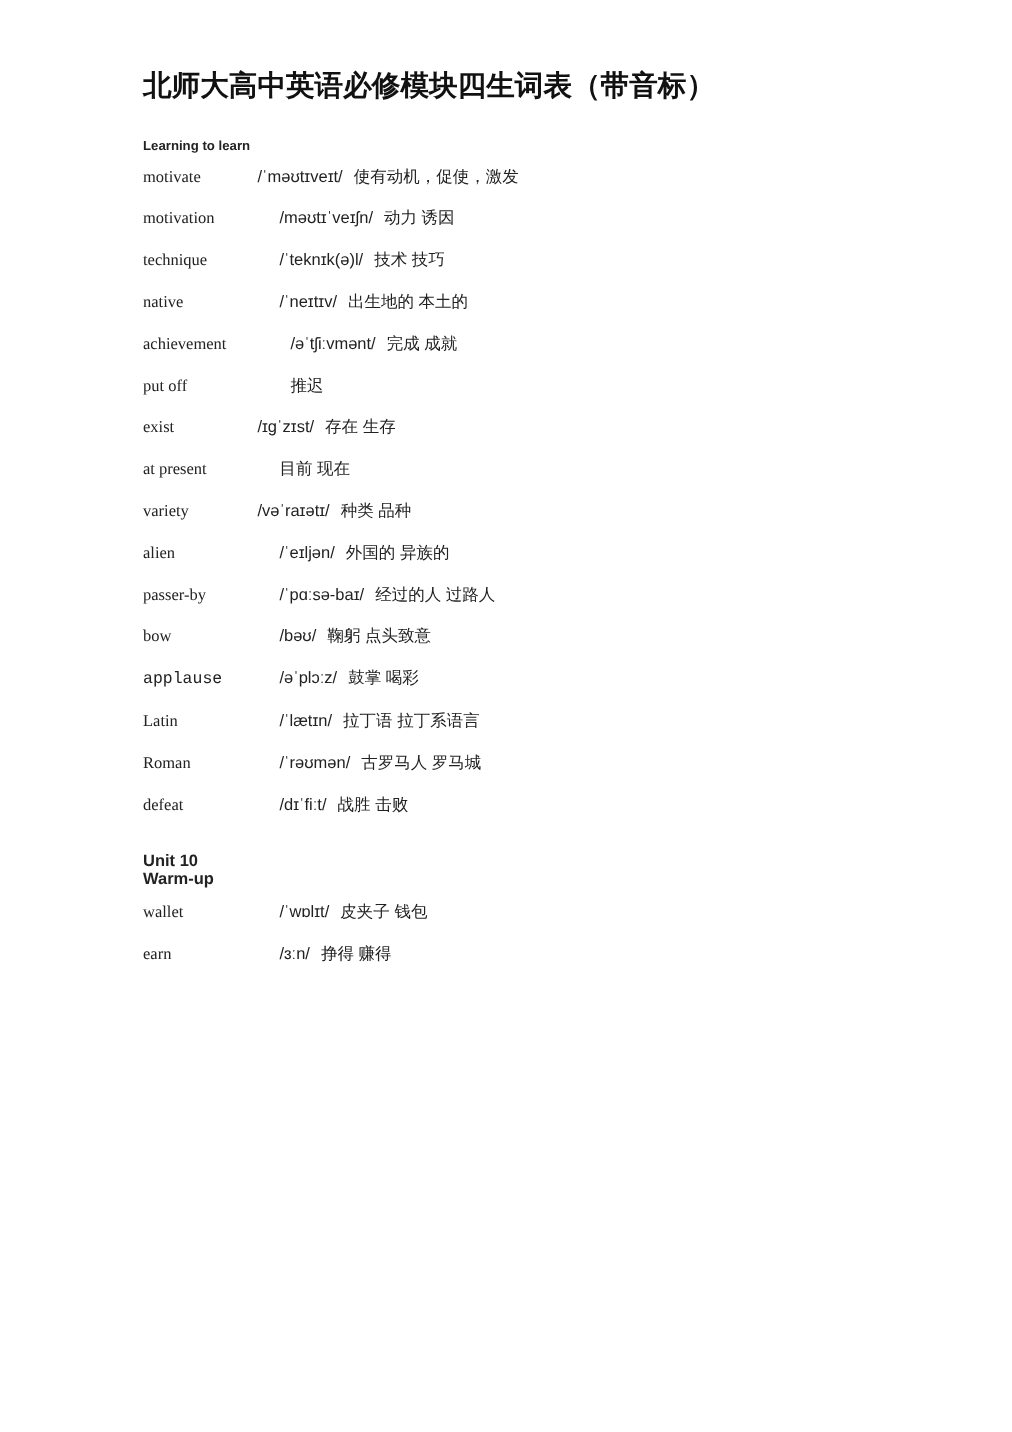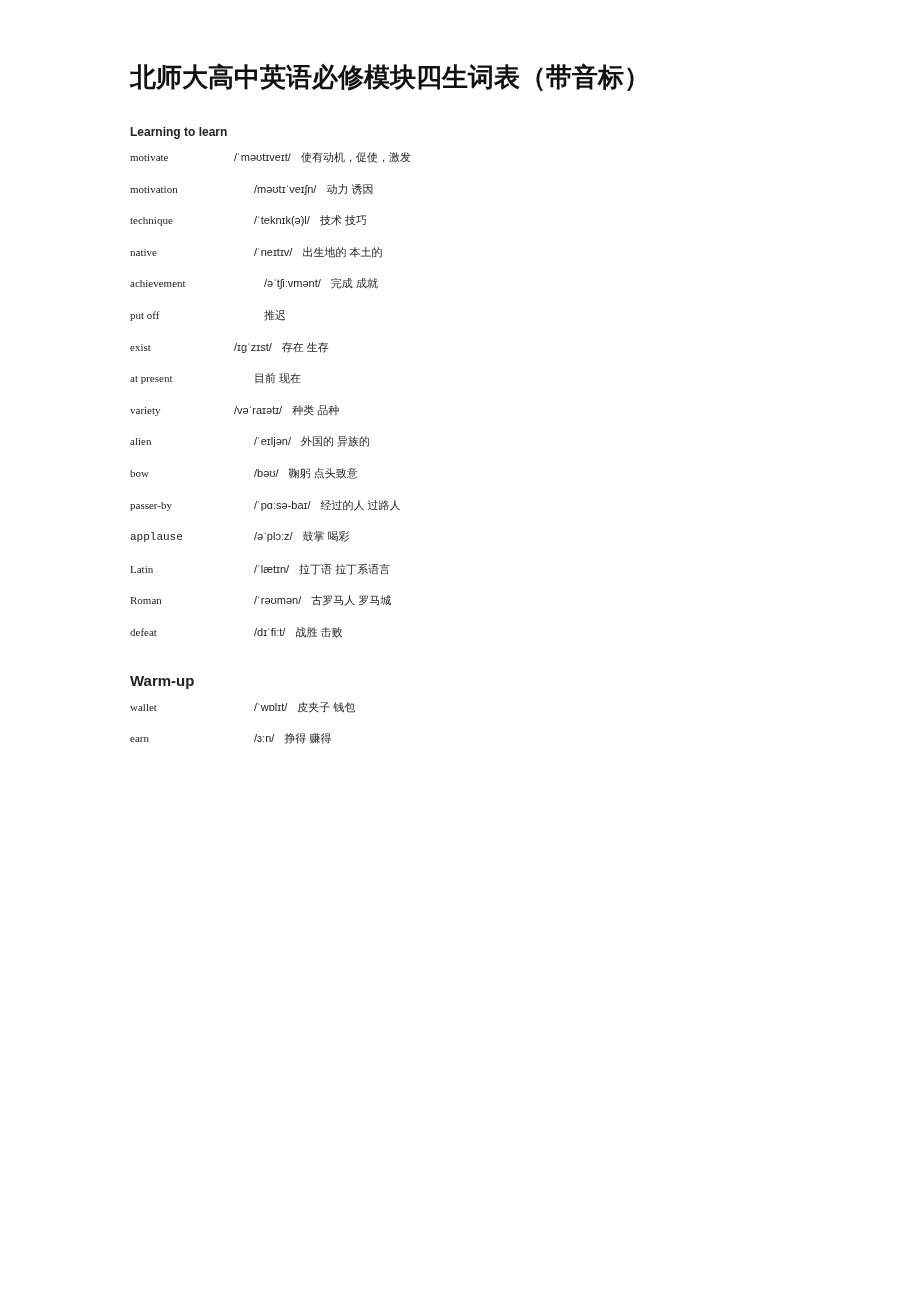--- a/index.html
+++ b/index.html
@@ -23,21 +23,21 @@
       font-family: "Microsoft YaHei", "SimHei", sans-serif;
     }
     .section-label {
       font-weight: bold;
       font-size: 12px;
       margin-bottom: 10px;
       font-family: Arial, sans-serif;
     }
     .word-entry {
       margin-bottom: 14px;
-      font-size: 11px;
+      font-size: 15px;
       line-height: 1.6;
       display: flex;
       flex-wrap: wrap;
       align-items: baseline;
       gap: 4px;
     }
     .word {
       font-style: italic;
       font-family: "Times New Roman", serif;
       font-style: normal;
@@ -129,29 +129,29 @@
     <span class="meaning">种类 品种</span>
   </div>
 
   <div class="word-entry">
     <span class="word" style="min-width:120px;">alien</span>
     <span class="phonetic">/ˈeɪljən/</span>
     <span class="meaning">外国的 异族的</span>
   </div>
 
   <div class="word-entry">
+    <span class="word" style="min-width:120px;">passer-by</span>
+    <span class="phonetic">/ˈpɑːsə-baɪ/</span>
+    <span class="meaning">经过的人 过路人</span>
+  </div>
+
+  <div class="word-entry">
     <span class="word" style="min-width:120px;">bow</span>
     <span class="phonetic">/bəʊ/</span>
     <span class="meaning">鞠躬 点头致意</span>
-  </div>
-
-  <div class="word-entry">
-    <span class="word" style="min-width:120px;">passer-by</span>
-    <span class="phonetic">/ˈpɑːsə-baɪ/</span>
-    <span class="meaning">经过的人 过路人</span>
   </div>
 
   <div class="word-entry">
     <span class="word" style="min-width:120px;font-family:Liberation Mono, monospace;">applause</span>
     <span class="phonetic">/əˈplɔːz/</span>
     <span class="meaning">鼓掌 喝彩</span>
   </div>
 
   <div class="word-entry">
     <span class="word" style="min-width:120px;">Latin</span>
@@ -167,20 +167,21 @@
 
   <div class="word-entry">
     <span class="word" style="min-width:120px;">defeat</span>
     <span class="phonetic">/dɪˈfiːt/</span>
     <span class="meaning">战胜 击败</span>
   </div>
 </div>
 
 <div id="section-unit10" style="margin-top: 20px;">
   <div class="unit-header">
+    <div class="unit-title">Unit 10</div>
     <div class="warmup-title">Warm-up</div>
   </div>
 
   <div class="word-entry">
     <span class="word" style="min-width:120px;">wallet</span>
     <span class="phonetic">/ˈwɒlɪt/</span>
     <span class="meaning">皮夹子 钱包</span>
   </div>
 
   <div class="word-entry">

